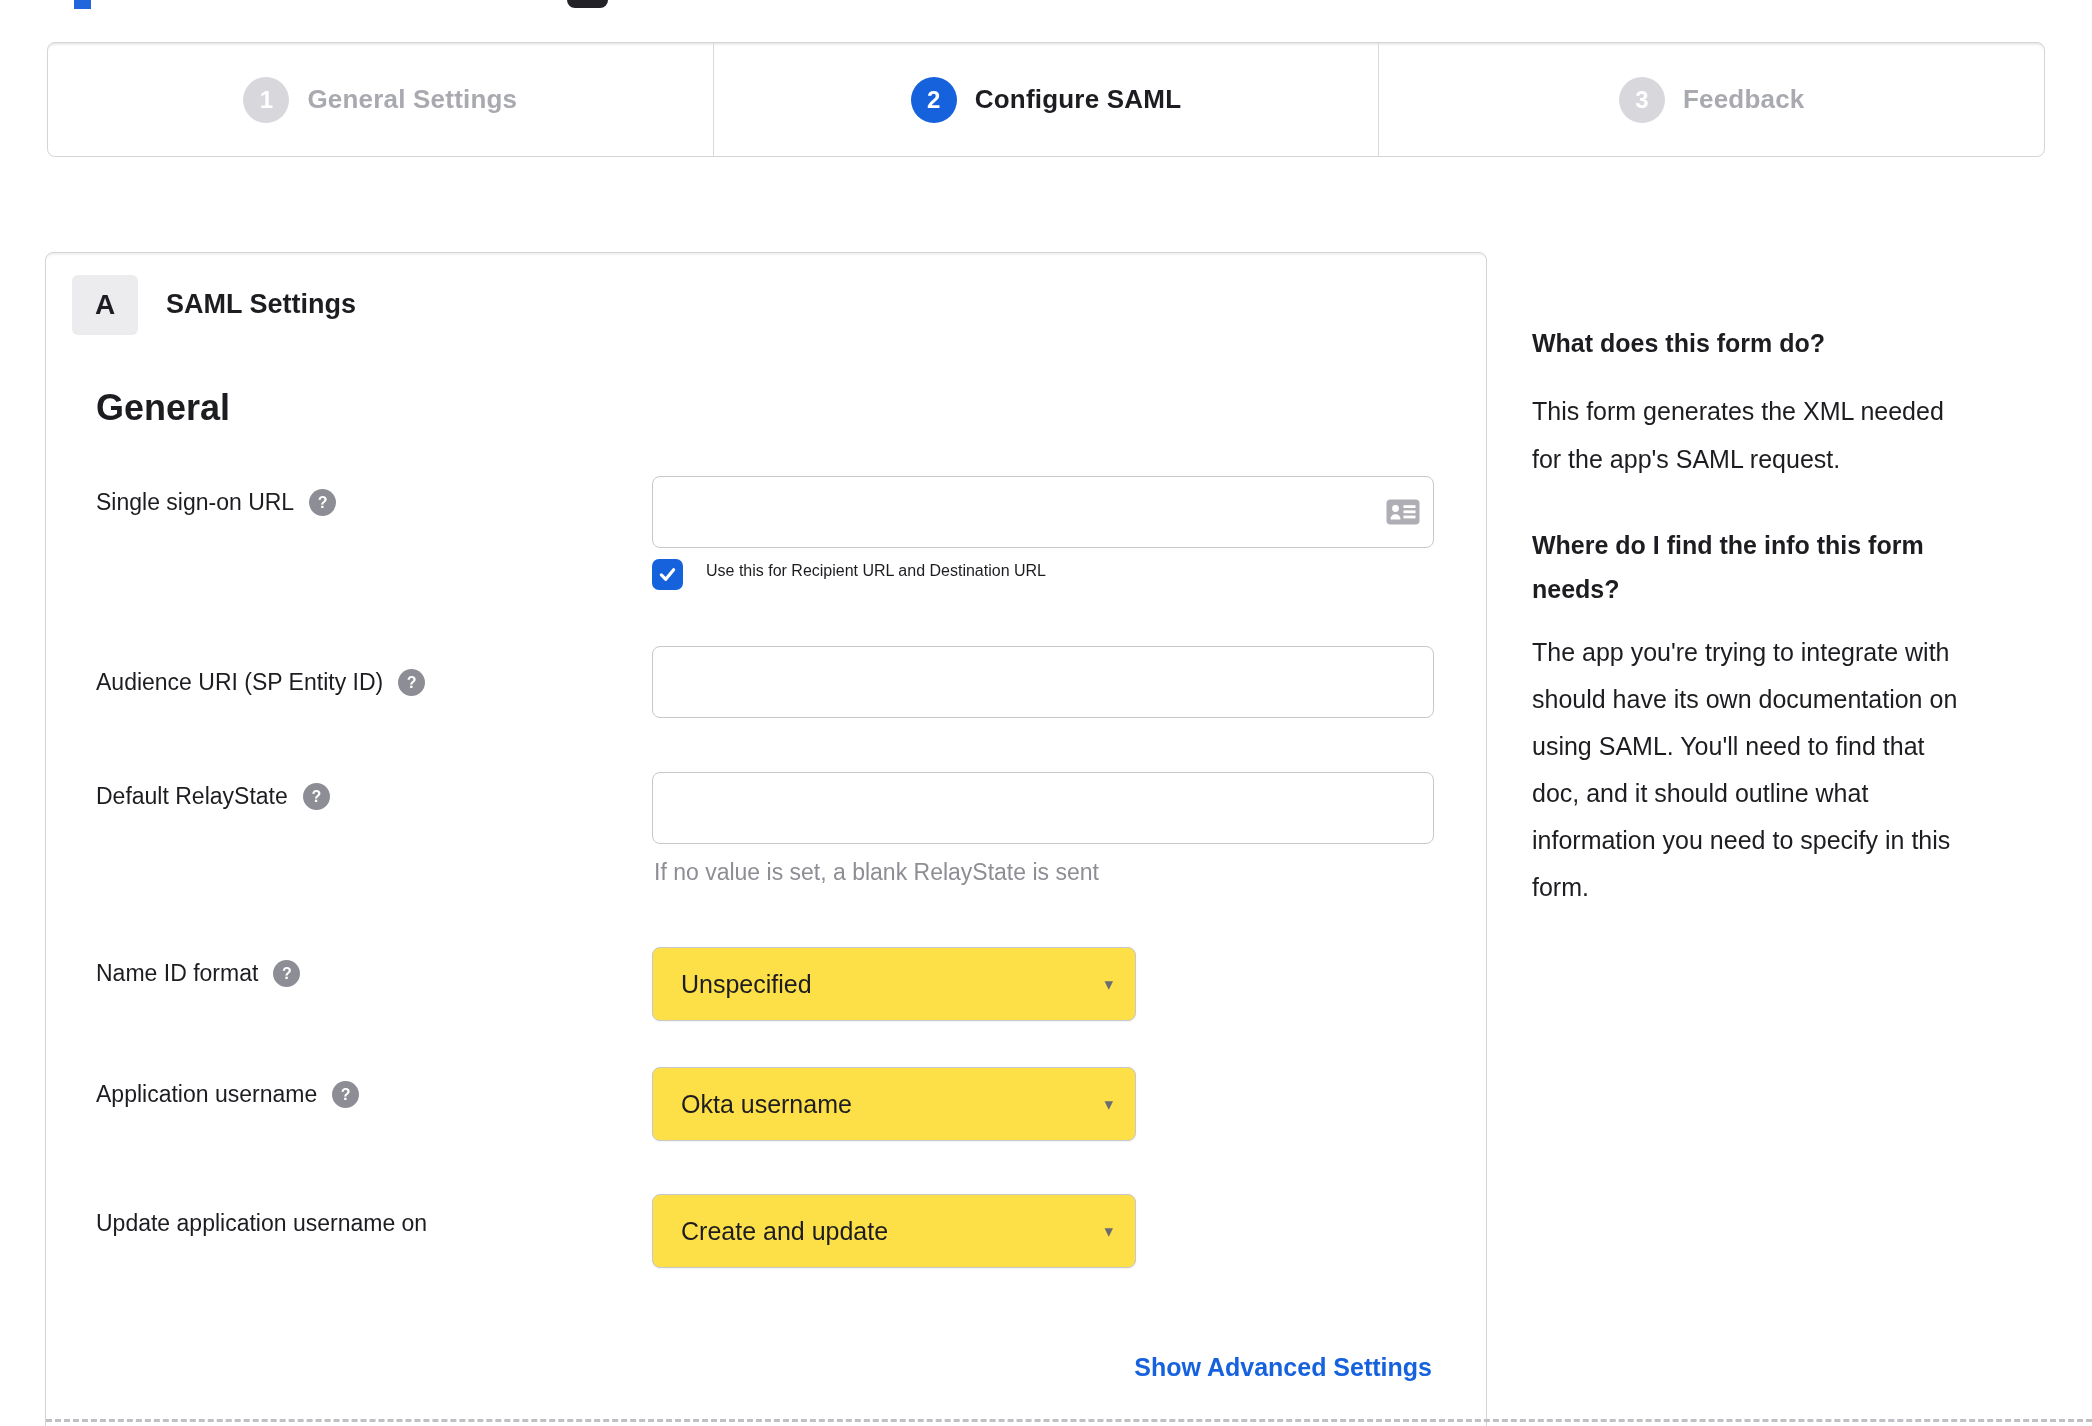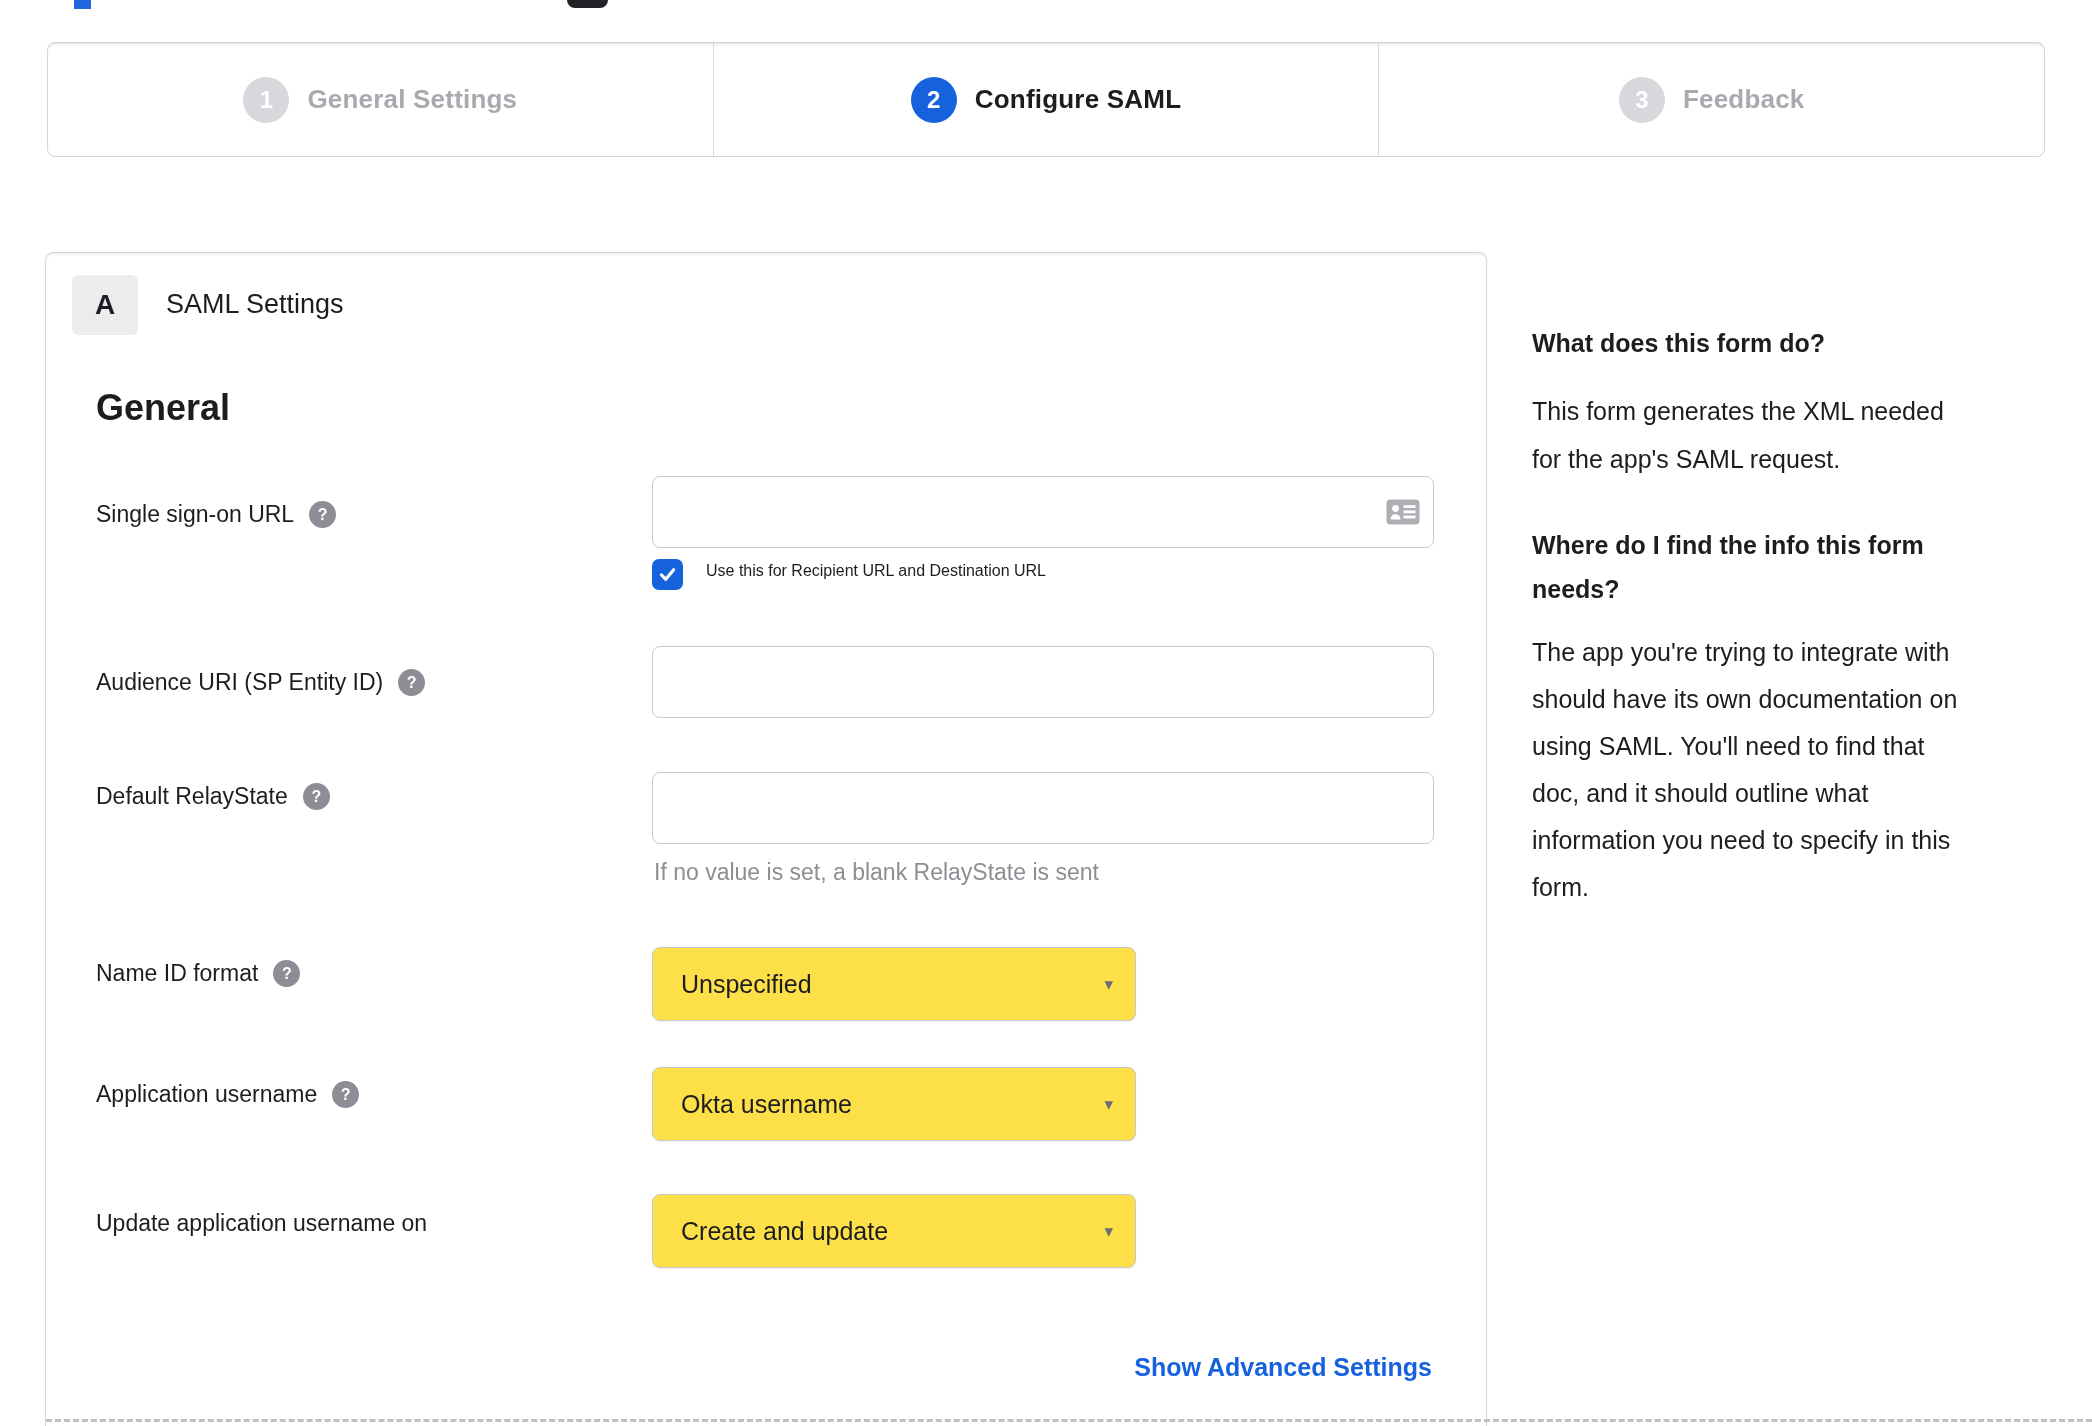--- a/index.html
+++ b/index.html
@@ -32,21 +32,21 @@
   .panel{
     position:absolute;left:45px;top:252px;width:1440px;height:1250px;
     background:#fff;border:1px solid #d4d4d9;border-radius:8px;
     box-shadow:inset 0 3px 3px -2px rgba(0,0,0,0.10);
   }
   .badge{
     position:absolute;left:26px;top:22px;width:66px;height:60px;background:#ececee;
     border-radius:6px;display:flex;align-items:center;justify-content:center;
     font-size:28px;font-weight:bold;color:#1d1d21;
   }
-  .panel-title{position:absolute;left:120px;top:36px;font-size:27px;font-weight:normal;}
+  .panel-title{position:absolute;left:120px;top:36px;font-size:27px;font-weight:bold;}
   .section-heading{position:absolute;left:50px;top:134px;font-size:36px;font-weight:bold;}
 
   .field-label{
     position:absolute;left:50px;font-size:23px;color:#1d1d21;
     display:flex;align-items:center;gap:15px;white-space:nowrap;
   }
   .help-icon{
     width:27px;height:27px;border-radius:50%;background:#8d8d95;color:#fff;
     font-size:16px;font-weight:bold;display:inline-flex;align-items:center;justify-content:center;flex:none;
   }
@@ -109,21 +109,21 @@
     <span class="step-circle">3</span>
     <span class="step-label">Feedback</span>
   </div>
 </div>
 
 <div class="panel">
   <div class="badge">A</div>
   <div class="panel-title">SAML Settings</div>
   <div class="section-heading">General</div>
 
-  <div class="field-label" style="top:248px;">
+  <div class="field-label" style="top:236px;">
     <span>Single sign-on URL</span>
     <span class="help-icon">?</span>
   </div>
   <input class="text-input" style="top: 223px;" type="text" value="">
   <svg class="vcard-icon" style="top:246px;" viewBox="0 0 34 26">
     <rect x="0.5" y="0.5" width="33" height="25" rx="4" fill="#aeaeb4"></rect>
     <circle cx="9.5" cy="9.5" r="3.4" fill="#ffffff"></circle>
     <path d="M4.5 20.5c0-3.4 2.3-5.3 5-5.3s5 1.9 5 5.3z" fill="#ffffff"></path>
     <rect x="17.5" y="6.2" width="12" height="2.8" fill="#ffffff"></rect>
     <rect x="17.5" y="11.4" width="12" height="2.8" fill="#ffffff"></rect>

